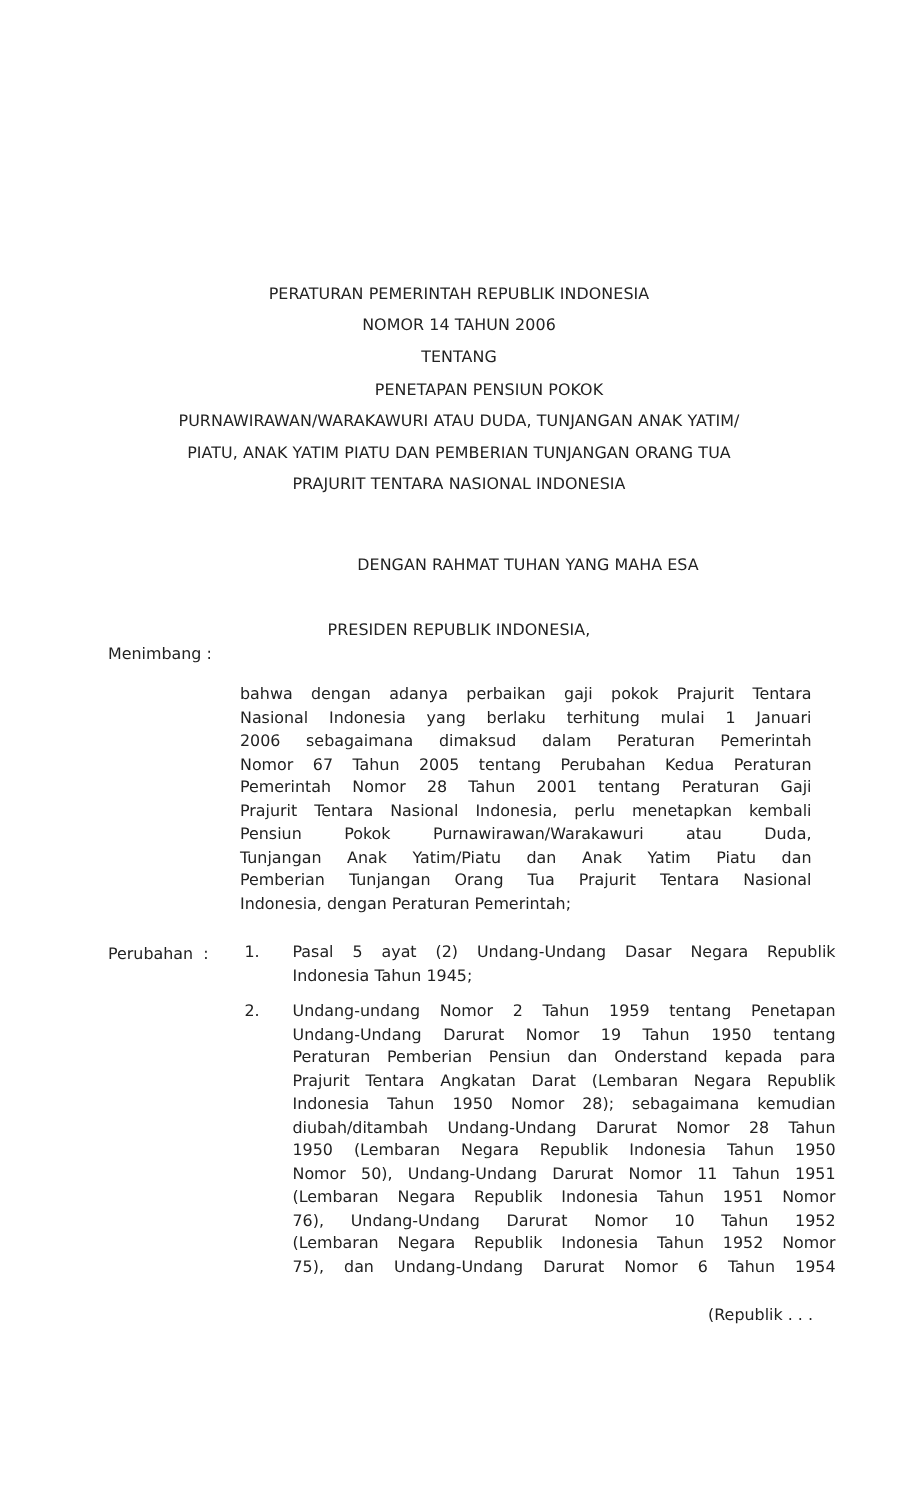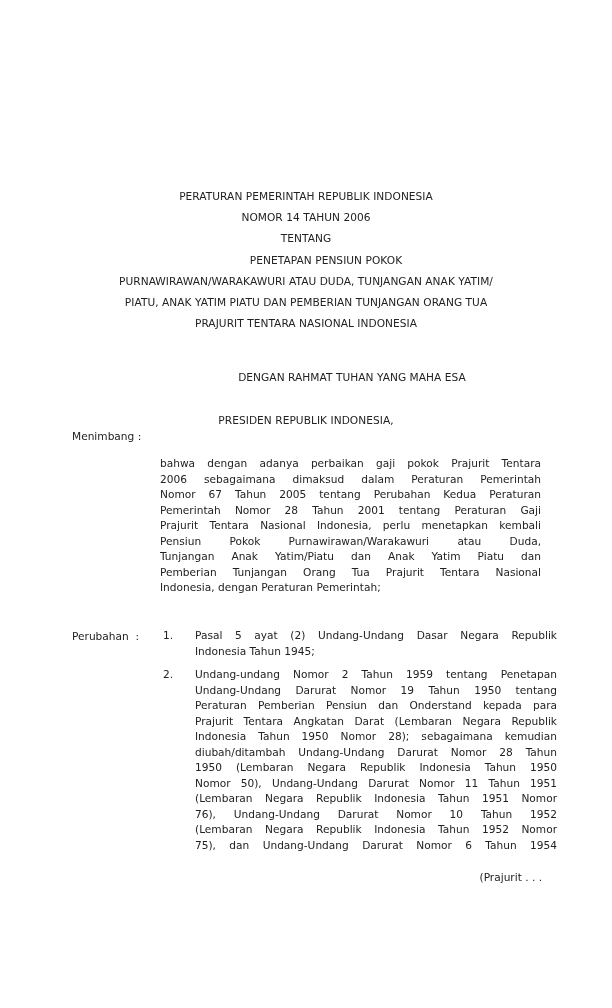--- a/index.html
+++ b/index.html
@@ -29,20 +29,21 @@
   <div class="center" style="top:275px;">PURNAWIRAWAN/WARAKAWURI ATAU DUDA, TUNJANGAN ANAK YATIM/</div>
   <div class="center" style="top:296px;">PIATU, ANAK YATIM PIATU DAN PEMBERIAN TUNJANGAN ORANG TUA</div>
   <div class="center" style="top:317px;">PRAJURIT TENTARA NASIONAL INDONESIA</div>
 
   <div class="center" style="top:371px;padding-left:46px;">DENGAN RAHMAT TUHAN YANG MAHA ESA</div>
   <div class="center" style="top:402px;margin-top:12px;">PRESIDEN REPUBLIK INDONESIA,</div>
 
   <div class="label" style="left:72px; top:430px;">Menimbang :</div>
   <div class="body-block" style="left:160px; top:428px; width:381px;margin-top:28px;">
     <span class="line">bahwa dengan adanya perbaikan gaji pokok Prajurit Tentara</span>
+    <span class="line">Nasional Indonesia yang berlaku terhitung mulai 1 Januari</span>
     <span class="line">2006 sebagaimana dimaksud dalam Peraturan Pemerintah</span>
     <span class="line">Nomor 67 Tahun 2005 tentang Perubahan Kedua Peraturan</span>
     <span class="line">Pemerintah Nomor 28 Tahun 2001 tentang Peraturan Gaji</span>
     <span class="line">Prajurit Tentara Nasional Indonesia, perlu menetapkan kembali</span>
     <span class="line">Pensiun Pokok Purnawirawan/Warakawuri atau Duda,</span>
     <span class="line">Tunjangan Anak Yatim/Piatu dan Anak Yatim Piatu dan</span>
     <span class="line">Pemberian Tunjangan Orang Tua Prajurit Tentara Nasional</span>
     <span class="line last">Indonesia, dengan Peraturan Pemerintah;</span>
   </div>
 
@@ -67,14 +68,14 @@
       <span class="line">diubah/ditambah Undang-Undang Darurat Nomor 28 Tahun</span>
       <span class="line">1950 (Lembaran Negara Republik Indonesia Tahun 1950</span>
       <span class="line">Nomor 50), Undang-Undang Darurat Nomor 11 Tahun 1951</span>
       <span class="line">(Lembaran Negara Republik Indonesia Tahun 1951 Nomor</span>
       <span class="line">76), Undang-Undang Darurat Nomor 10 Tahun 1952</span>
       <span class="line">(Lembaran Negara Republik Indonesia Tahun 1952 Nomor</span>
       <span class="line">75), dan Undang-Undang Darurat Nomor 6 Tahun 1954</span>
     </div>
   </div>
 
-  <div class="footer">(Prajurit . . .</div>
+  <div class="footer">(Republik . . .</div>
 </div>
 
 </body></html>

